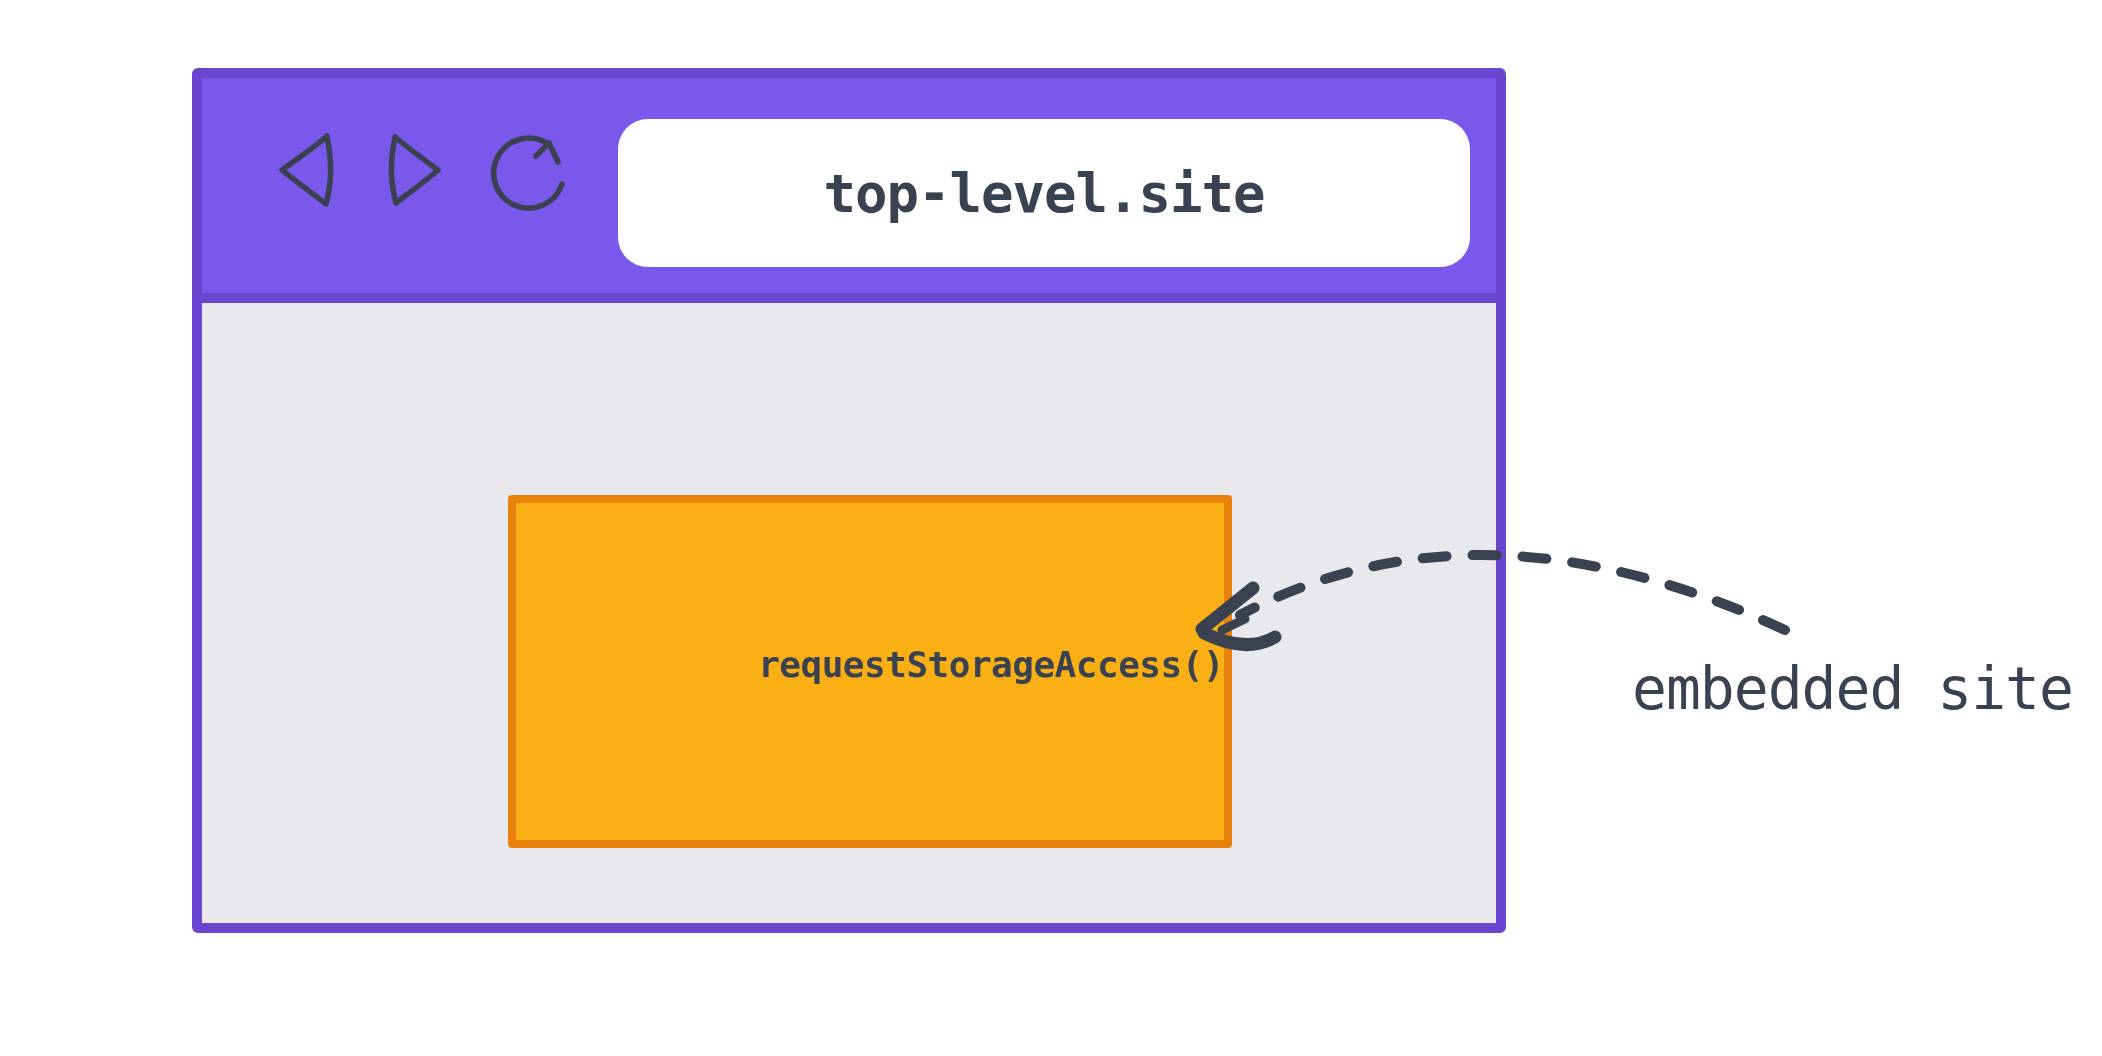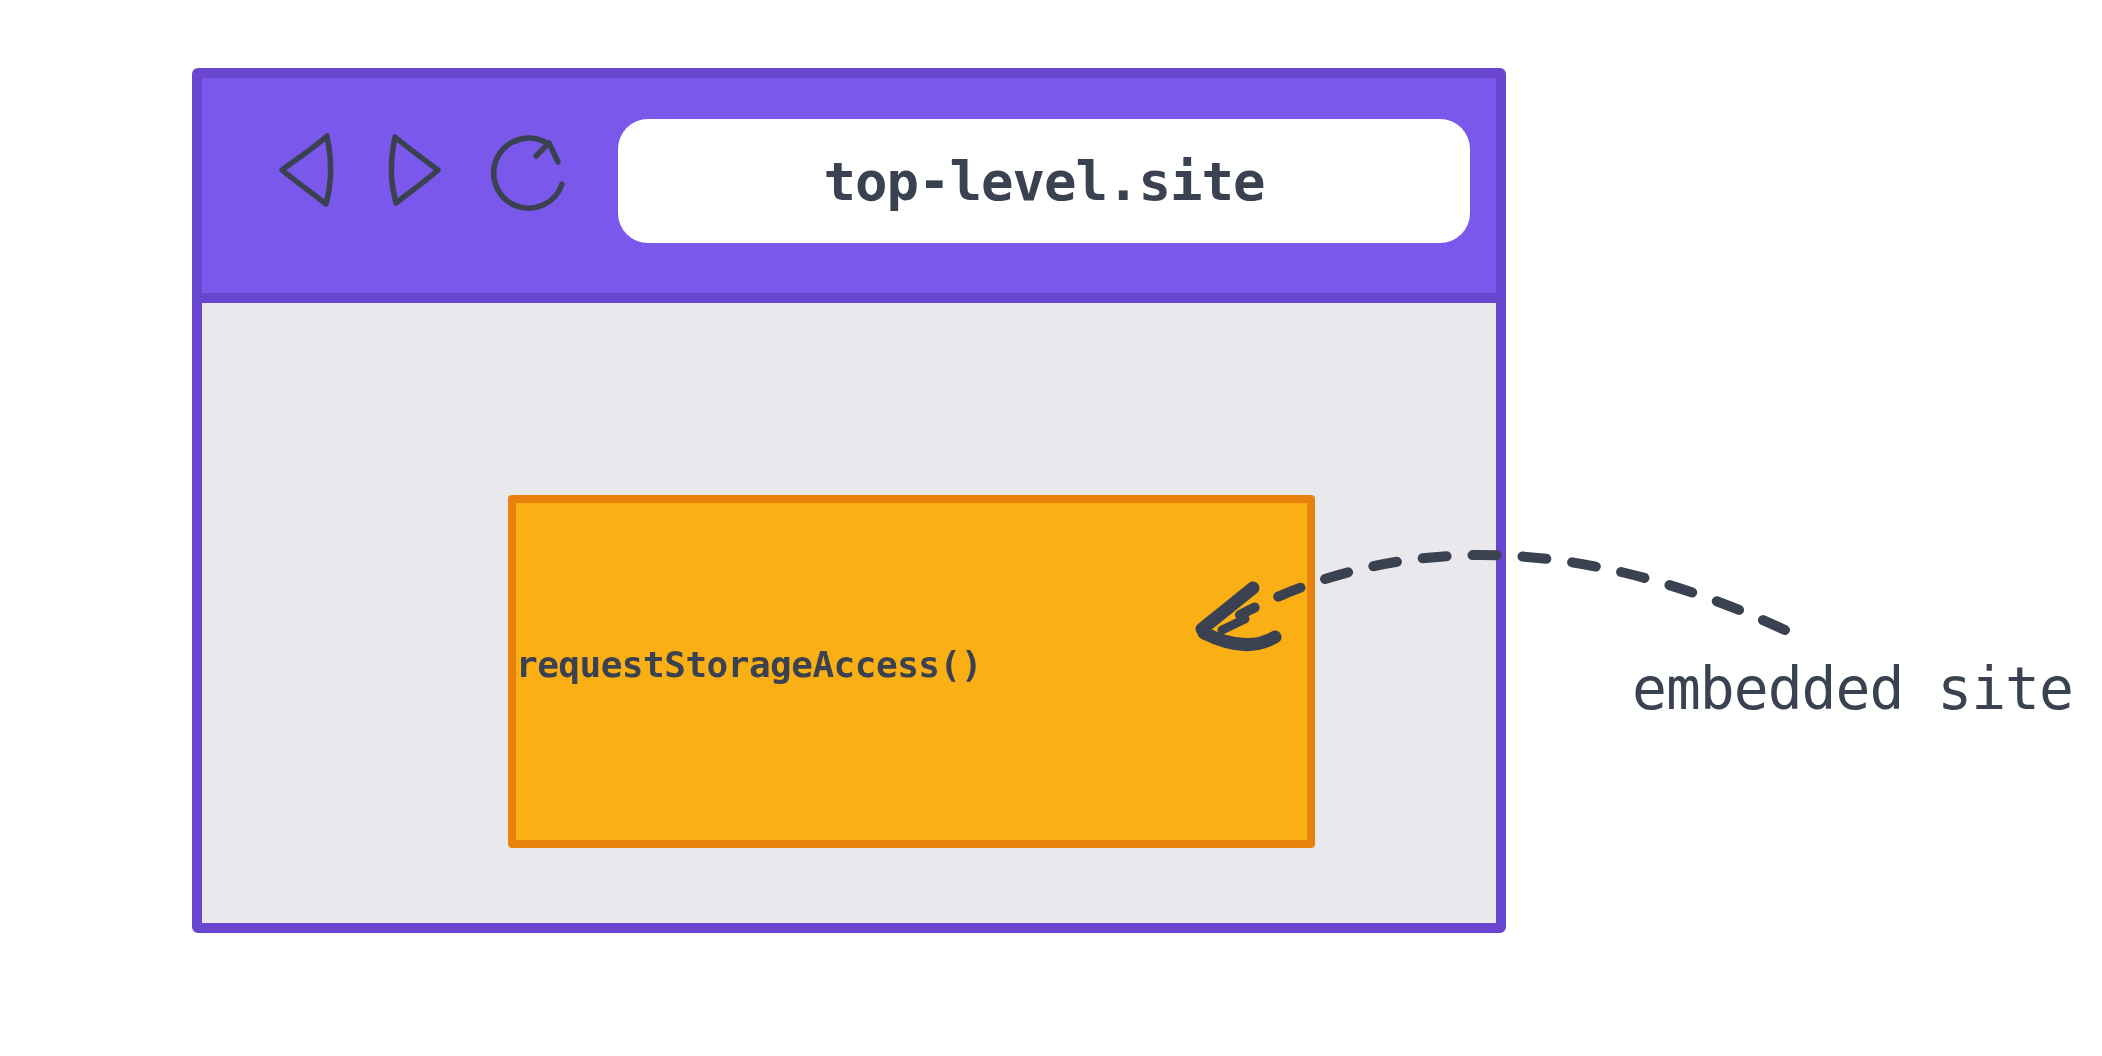--- a/index.html
+++ b/index.html
@@ -26,32 +26,32 @@
   .toolbar{
     position:relative;width:100%;height:215px;box-sizing:content-box;
     background:var(--toolbar-purple);
     border-bottom:10px solid var(--toolbar-divider-purple);
   }
   .toolbar svg{position:absolute;}
   .icon-back{left:71px;top:48px;}
   .icon-forward{left:184px;top:50px;}
   .icon-reload{left:284px;top:52px;}
   .urlbar{
-    position:absolute;left:416px;top:41px;width:852px;height:124px;
+    position:absolute;left:416px;top:41px;width:852px;height:148px;
     background:var(--url-bar-white);border-radius:30px;
     display:flex;align-items:center;justify-content:center;
   }
   .urlbar span{font-size:54px;font-weight:bold;letter-spacing:-1px;}
 
   .content{position:relative;width:100%;height:620px;background:var(--page-gray);}
   .iframe-box{
-    position:absolute;left:306px;top:192px;width:807px;height:353px;
+    position:absolute;left:306px;top:192px;width:724px;height:353px;
     box-sizing:border-box;background:var(--frame-orange-fill);
     border:8px solid var(--frame-orange-border);border-radius:4px;
-    display:flex;align-items:center;justify-content:flex-start;
+    display:flex;align-items:center;justify-content:flex-end;
   }
   .iframe-box span{font-size:36px;font-weight:bold;margin-top:-14px;letter-spacing:-0.5px;}
 
   
   .arrow-overlay{position:absolute;left:0;top:0;width:2102px;height:1056px;pointer-events:none;}
   .annotation-label{
     position:absolute;left:1632px;top:660px;font-size:58px;font-weight:normal;
     letter-spacing:-1px;white-space:nowrap;line-height:1;
   }
   .stroke{fill:none;stroke:var(--ink);stroke-linecap:round;stroke-linejoin:round;}

